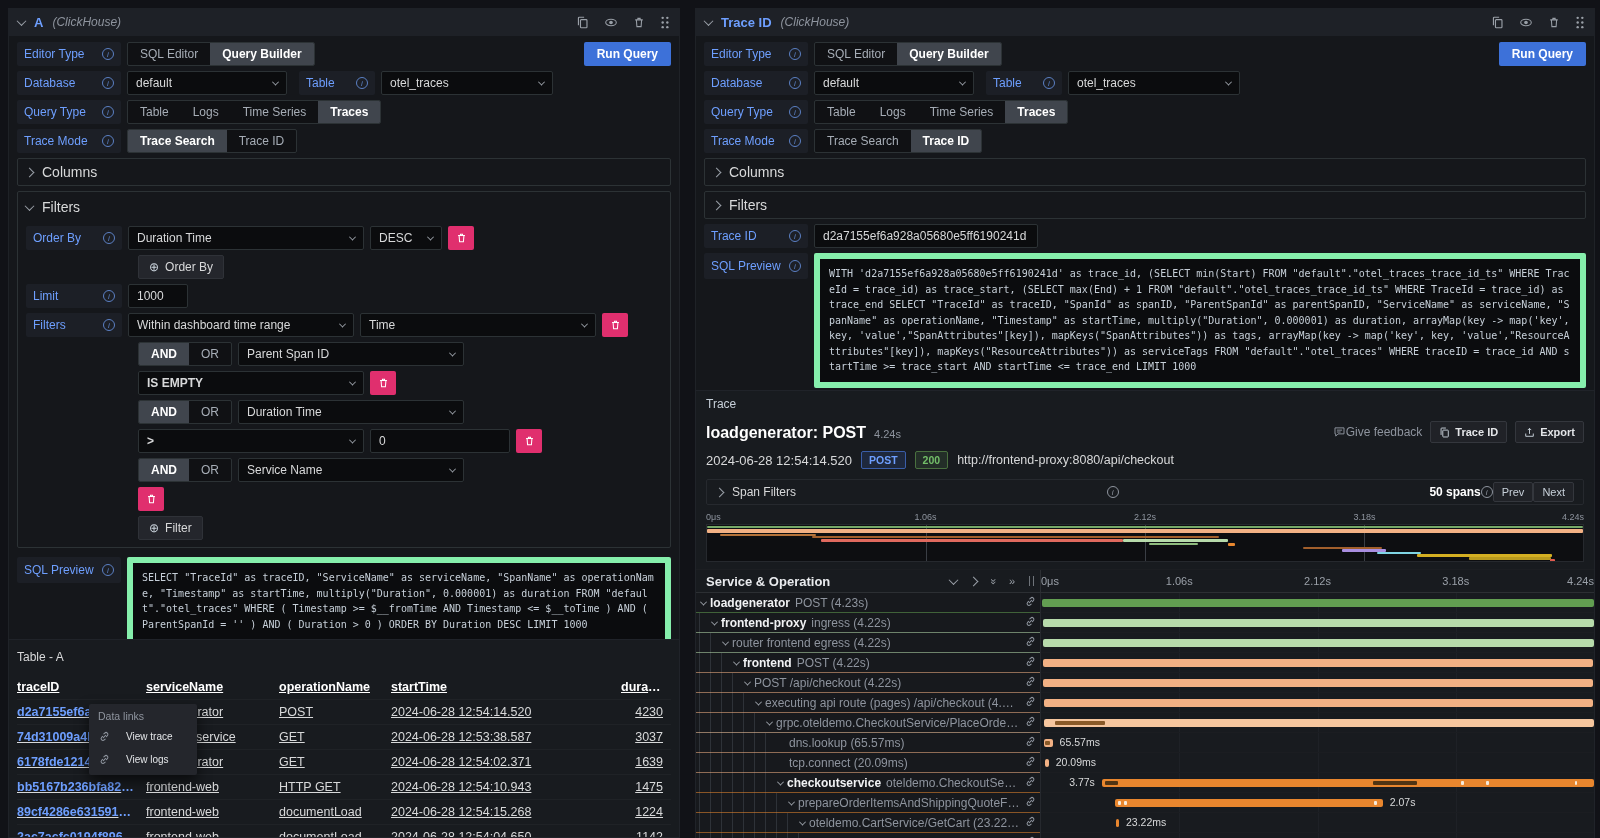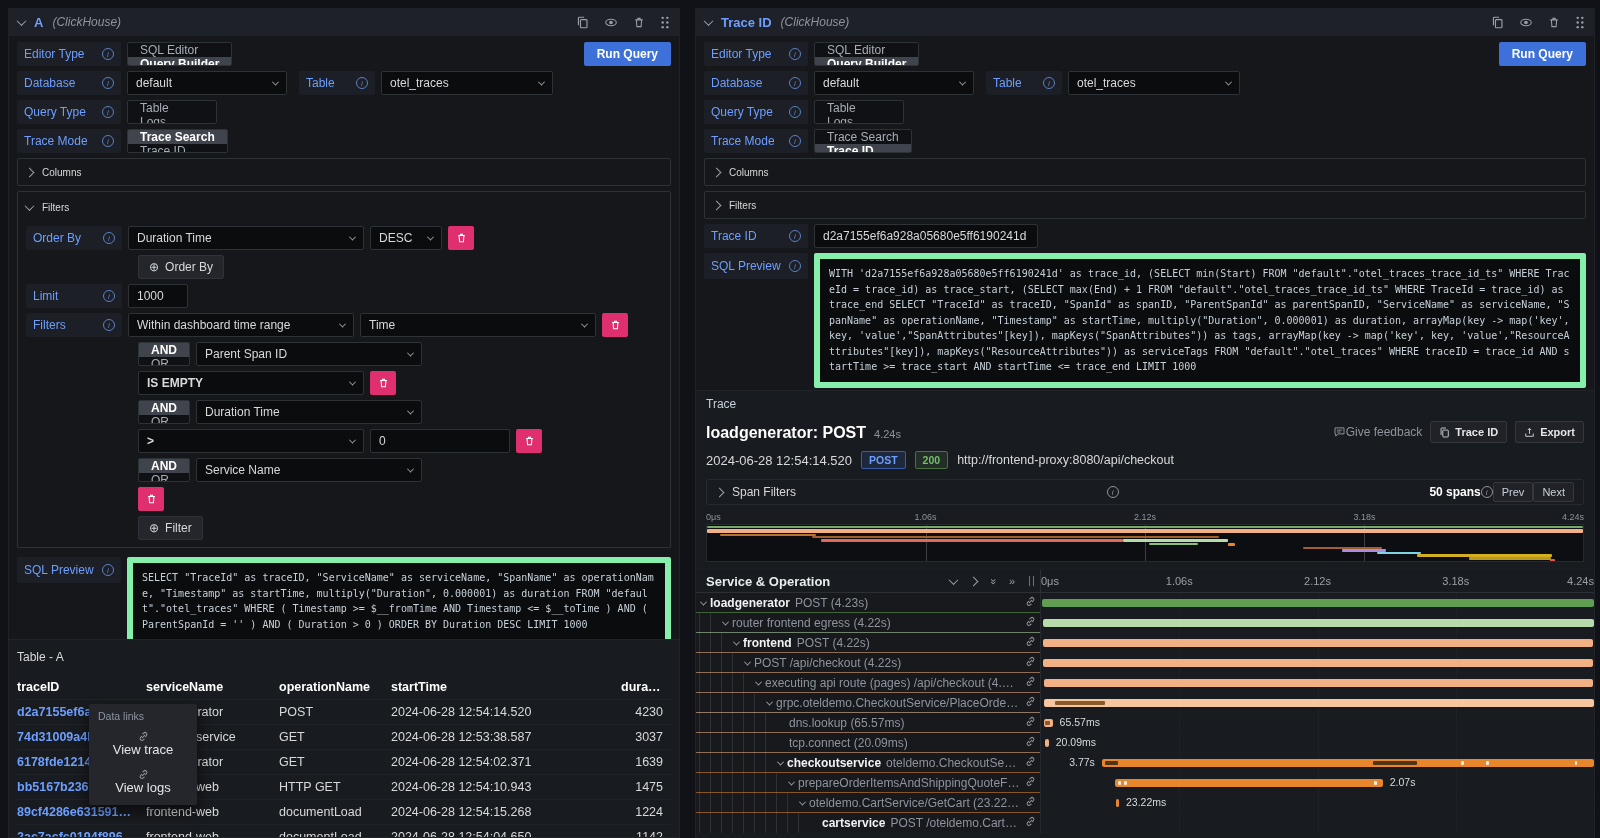--- a/index.html
+++ b/index.html
@@ -21,55 +21,55 @@
 
 .editor { padding:6px 8px; display:flex; flex-direction:column; gap:5px; }
 .frow { display:flex; gap:6px; height:24px; align-items:stretch; flex:none; }
 .flabel { width:104px; flex:none; background:#1c1f26; border-radius:2px; display:flex; align-items:center; padding:0 7px; color:#6e9fff; font-size:12px; }
 .flabel.narrow { width:76px; }
 .flabel.inner { width:96px; }
 .info { margin-left:auto; width:12px; height:12px; border:1px solid #5b80c4; color:#5b80c4; border-radius:50%; font-size:8px; display:inline-flex; align-items:center; justify-content:center; flex:none; }
 .info.gray { border-color:#8e949e; color:#8e949e; }
 .info::after { content:"i"; font-style:italic; }
 
-.rgroup { display:flex; background:#101114; border:1px solid #2c3235; border-radius:2px; overflow:hidden;flex-direction:column; }
+.rgroup { display:flex; background:#101114; border:1px solid #2c3235; border-radius:2px; overflow:hidden; }
 .ropt { padding:0 12px; display:flex; align-items:center; font-size:12px; color:#a6adb6; white-space:nowrap; }
 .ropt.sel { background:#40454d; color:#ffffff; font-weight:700; }
 
 .select, .tinput { background:#0b0c0e; border:1px solid #2c3235; border-radius:2px; display:flex; align-items:center; padding:0 8px; font-size:12px; color:#d8d9da; white-space:nowrap; overflow:hidden; }
 .select .cv { margin-left:auto; }
 .btn-run { margin-left:auto; background:#3d71d9; color:#fff; border-radius:2px; padding:0 13px; display:flex; align-items:center; font-size:12px; font-weight:700; }
 .btn-ghost { background:#24262c; border:1px solid #2f3238; border-radius:2px; padding:0 10px; height:24px; display:inline-flex; align-items:center; gap:6px; font-size:12px; color:#d8d9da; white-space:nowrap; }
 .btn-ghost.plus::before { content:"⊕"; color:#c7d0d9; font-size:12px; }
 .btn-danger { width:26px; flex:none; background:#e02f6e; border-radius:2px; display:flex; align-items:center; justify-content:center; }
 .box { border:1px solid #2c3235; border-radius:2px; padding:7px 8px; display:flex; flex-direction:column; gap:5px; }
-.box-head { display:flex; gap:9px; align-items:center; font-size:10px; font-weight:500; color:#d8d9da; height:16px; }
+.box-head { display:flex; gap:9px; align-items:center; font-size:14px; font-weight:500; color:#d8d9da; height:16px; }
 .sqlbox { background:#0b0c0e; border:6px solid #86efac; border-radius:2px; padding:7px 9px; font-family:"DejaVu Sans Mono", monospace; font-size:10px; line-height:1.55; color:#c7d0d9; word-break:break-all; flex:1; }
 .ml { margin-left:112px; }
 .actions { display:flex; gap:8px; margin-top:14px; }
 .actions .btn-ghost::before { content:"+"; font-size:14px; color:#c7d0d9; }
 .actions .btn-ghost.insp::before { content:""; width:12px; height:12px; border:1px solid #c7d0d9; border-radius:50%; background:radial-gradient(circle at 50% 62%, #c7d0d9 0 1px, transparent 1.6px); }
 
 
 #col-left { position:absolute; left:8px; top:8px; width:672px; }
 #col-right { position:absolute; left:695px; top:8px; width:900px; }
 #col-left .editor, #col-right .editor { background:#15171b; border:1px solid #1f2227; border-top:none; }
 
 
 #table-panel { left:8px; top:639px; width:672px; height:199px; padding:8px; overflow:hidden; }
 .tp-title { font-size:12px; color:#d8d9da; margin:2px 0 10px; }
-.thead, .trow { display:flex; height:25px; align-items:center; }
+.thead, .trow { display:flex; height:25px; align-items:center;text-decoration:underline; }
 .thead { font-weight:700; color:#ffffff; }
 .trow { border-top:1px solid #1f2226; }
 .tc0 { width:129px; } .tc1 { width:133px; } .tc2 { width:112px; } .tc3 { width:230px; } .tc4 { flex:1; text-align:right; }
 .tcell { overflow:hidden; white-space:nowrap; text-overflow:ellipsis; padding-right:8px; font-size:12.5px; }
 .trace-link { color:#6e9fff; font-weight:700; }
 .popup { position:absolute; left:80px; top:64px; width:108px; background:#24262c; border-radius:2px; box-shadow:0 6px 14px rgba(0,0,0,.6); z-index:50; padding-bottom:4px; }
 .popup-title { font-size:10.5px; color:#8e949e; padding:6px 9px 3px; }
-.popup-item { display:flex; align-items:center; gap:0; padding:6px 10px; font-size:13px; color:#e3e5e8;flex-direction:column; }
+.popup-item { display:flex; align-items:center; gap:16px; padding:6px 10px; font-size:10px; color:#e3e5e8; }
 
 
 #trace-panel { left:695px; top:390px; width:900px; height:462px; overflow:hidden; padding:0; }
 .tp-pad { padding:6px 10px 0; }
 .trace-label { font-size:12px; color:#c7d0d9; margin-bottom:10px; }
 .t-heading { display:flex; align-items:baseline; gap:8px; }
 .t-heading .h1 { font-size:16px; font-weight:700; color:#ffffff; }
 .t-heading .dur { font-size:11px; color:#8e949e; }
 .t-actions { margin-left:auto; display:flex; gap:8px; align-items:center; }
 .feedback { display:flex; gap:0; align-items:center; color:#8e949e; font-size:12px; }
@@ -672,20 +672,37 @@
             </svg></span>
           <div class="sunder" style="background: rgb(98, 158, 81);"></div>
         </div>
         <div class="sbar-cell">
           <div class="sbar" style="left: 0.2%; width: 99.8%; background: rgb(98, 158, 81);"></div>
         </div>
       </div>
       <div class="srow">
         <div class="sname">
           <div class="guide"></div>
+          <span class="cv down sm scv"></span>
+          <span class="svc">frontend-proxy</span>
+          <span class="op">ingress (4.22s)</span>
+          <span class="lnk"><svg width="11" height="11" viewBox="0 0 24 24" fill="none" stroke="#8e949e" stroke-width="2.2" stroke-linecap="round">
+              <path d="M9.5 14.5l5-5"></path>
+              <path d="M10.5 6.5l2-2a4 4 0 0 1 5.7 5.7l-2 2"></path>
+              <path d="M13.5 17.5l-2 2a4 4 0 0 1-5.7-5.7l2-2"></path>
+            </svg></span>
+          <div class="sunder" style="background: rgb(183, 219, 171);"></div>
+        </div>
+        <div class="sbar-cell">
+          <div class="sbar" style="left: 0.3%; width: 99.7%; background: rgb(183, 219, 171);"></div>
+        </div>
+      </div>
+      <div class="srow">
+        <div class="sname">
+          <div class="guide"></div>
           <div class="guide"></div>
           <span class="cv down sm scv"></span>
           <span class="op">router frontend egress (4.22s)</span>
           <span class="lnk"><svg width="11" height="11" viewBox="0 0 24 24" fill="none" stroke="#8e949e" stroke-width="2.2" stroke-linecap="round">
               <path d="M9.5 14.5l5-5"></path>
               <path d="M10.5 6.5l2-2a4 4 0 0 1 5.7 5.7l-2 2"></path>
               <path d="M13.5 17.5l-2 2a4 4 0 0 1-5.7-5.7l2-2"></path>
             </svg></span>
           <div class="sunder" style="background: rgb(183, 219, 171);"></div>
         </div>

